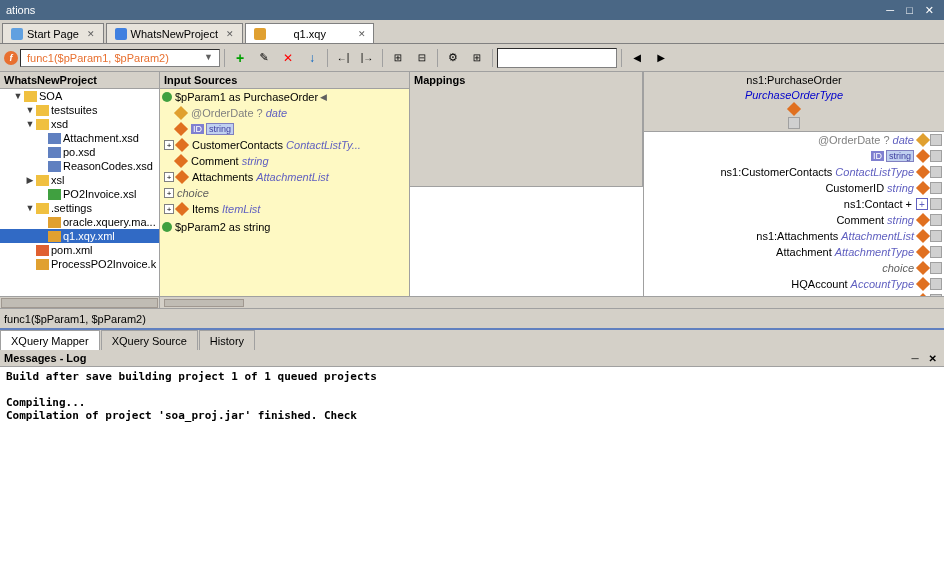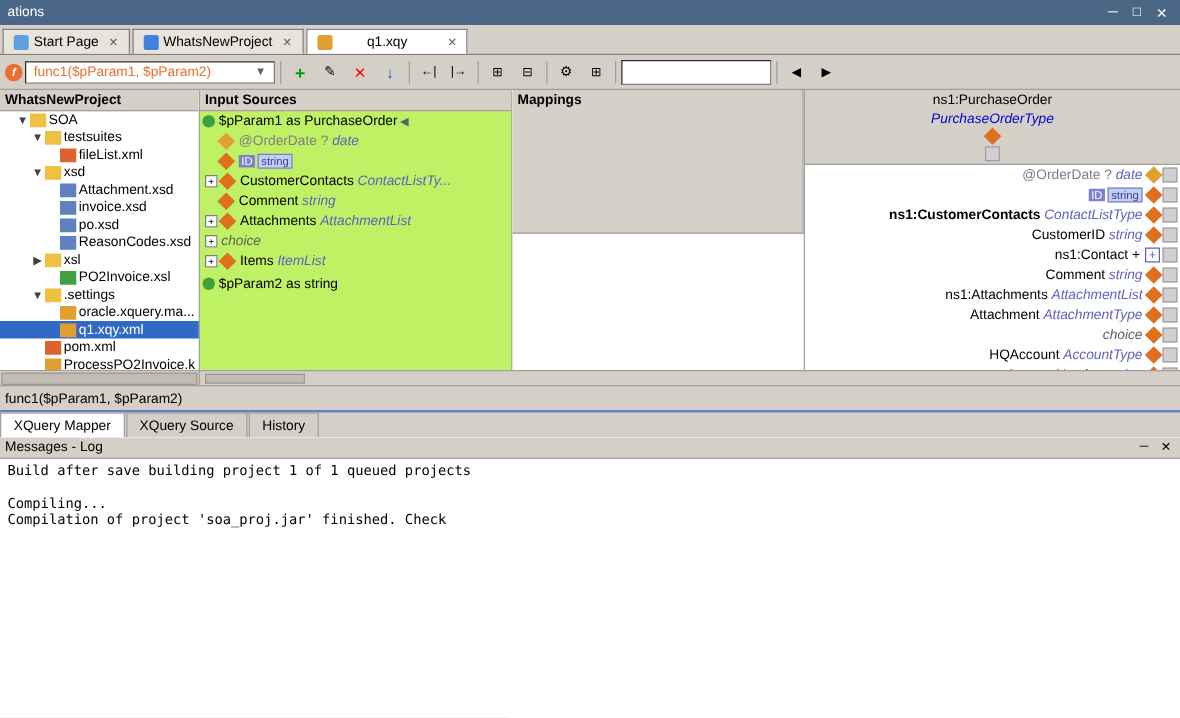--- a/index.html
+++ b/index.html
@@ -23,21 +23,21 @@
     
     .left-panel { width: 160px; background: white; border-right: 1px solid #a0a0a0; overflow: hidden; display: flex; flex-direction: column; }
     .panel-title { background: #d4d0c8; padding: 2px 4px; font-size: 11px; font-weight: bold; border-bottom: 1px solid #a0a0a0; }
     .tree-item { display: flex; align-items: center; padding: 1px 0; cursor: pointer; white-space: nowrap; }
     .tree-item.selected { background: #316ac5; color: white; }
     .tree-indent { display: inline-block; width: 12px; flex-shrink: 0; }
     .tree-toggle { width: 12px; height: 12px; display: inline-flex; align-items: center; justify-content: center; flex-shrink: 0; font-size: 9px; color: #404040; }
     .tree-label { font-size: 11px; }
     
     
-    .input-panel { width: 250px; border-right: 1px solid #a0a0a0; background: #bef264; overflow: hidden; display: flex; flex-direction: column; }
+    .input-panel { width: 250px; border-right: 1px solid #a0a0a0; background: #fef9c3; overflow: hidden; display: flex; flex-direction: column; }
     .input-panel .panel-header { background: #d4d0c8; padding: 2px 4px; font-size: 11px; border-bottom: 1px solid #a0a0a0; font-weight: bold; }
     
     
     .mappings-panel { flex: 1; background: white; border-right: 1px solid #a0a0a0; overflow: hidden; display: flex; flex-direction: column; min-width: 200px; }
     .mappings-panel .panel-header { background: #d4d0c8; padding: 2px 4px; font-size: 11px; border-bottom: 1px solid #a0a0a0; font-weight: bold; }
     
     
     .target-panel { width: 300px; background: white; overflow: hidden; display: flex; flex-direction: column; }
     .target-panel .panel-header { background: #d4d0c8; padding: 2px 0; font-size: 11px; border-bottom: 1px solid #a0a0a0; }
     
@@ -46,21 +46,21 @@
     
     
     .func-bar { background: #d4d0c8; padding: 2px 4px; font-size: 11px; border-top: 1px solid #a0a0a0; height: 20px; display: flex; align-items: center; }
     
     
     .bottom-tabs { display: flex; background: #d4d0c8; border-top: 2px solid #6080c0; height: 22px; align-items: flex-end; }
     .btab { padding: 2px 10px; font-size: 11px; cursor: pointer; border: 1px solid #a0a0a0; border-bottom: none; background: #d4d0c8; margin-right: 1px; height: 20px; display: flex; align-items: center; }
     .btab.active { background: white; }
     
     
-    .log-panel { background: white; flex: 1; overflow: hidden; display: flex; flex-direction: column; }
+    .log-panel { background: white; flex: 1; overflow: hidden; display: flex; flex-direction: column; font-weight: bold; }
     .log-header { background: #d4d0c8; padding: 2px 4px; font-size: 11px; border-bottom: 1px solid #a0a0a0; display: flex; justify-content: space-between; align-items: center; }
     .log-content { padding: 3px 6px; font-size: 11px; font-family: monospace; overflow-y: auto; flex: 1; color: #000; }
     
     
     .scroll-area { overflow-y: auto; flex: 1; }
     
     
     .tgt-item { display: flex; align-items: center; padding: 1px 2px; font-size: 11px; white-space: nowrap; height: 16px; }
     .right-align { justify-content: flex-end; }
   </style>
@@ -138,54 +138,38 @@
           </div>
 
           <div class="tree-item">
             <span class="tree-indent"></span>
             <span class="tree-indent"></span>
             <span class="tree-toggle">▼</span>
             <span style="background:#f0c040; width:13px; height:11px; display:inline-block; margin-right:2px;"></span>
             <span class="tree-label">testsuites</span>
           </div>
 
-          <div class="tree-item">
-            <span class="tree-indent"></span>
-            <span class="tree-indent"></span>
-            <span class="tree-indent"></span>
-            <span class="tree-toggle"></span>
-            <span style="background:#e06030; width:13px; height:11px; display:inline-block; margin-right:2px;"></span>
-            <span class="tree-label">fileList.xml</span>
-          </div>
 
           <div class="tree-item">
             <span class="tree-indent"></span>
             <span class="tree-indent"></span>
             <span class="tree-toggle">▼</span>
             <span style="background:#f0c040; width:13px; height:11px; display:inline-block; margin-right:2px;"></span>
             <span class="tree-label">xsd</span>
           </div>
 
           <div class="tree-item">
             <span class="tree-indent"></span>
             <span class="tree-indent"></span>
             <span class="tree-indent"></span>
             <span class="tree-toggle"></span>
             <span style="background:#6080c0; width:13px; height:11px; display:inline-block; margin-right:2px;"></span>
             <span class="tree-label">Attachment.xsd</span>
           </div>
 
-          <div class="tree-item">
-            <span class="tree-indent"></span>
-            <span class="tree-indent"></span>
-            <span class="tree-indent"></span>
-            <span class="tree-toggle"></span>
-            <span style="background:#6080c0; width:13px; height:11px; display:inline-block; margin-right:2px;"></span>
-            <span class="tree-label">invoice.xsd</span>
-          </div>
 
           <div class="tree-item">
             <span class="tree-indent"></span>
             <span class="tree-indent"></span>
             <span class="tree-indent"></span>
             <span class="tree-toggle"></span>
             <span style="background:#6080c0; width:13px; height:11px; display:inline-block; margin-right:2px;"></span>
             <span class="tree-label">po.xsd</span>
           </div>
 
@@ -350,21 +334,21 @@
           </div>
 
           <div class="tgt-item right-align">
             <span style="background:#8080d0; color:white; padding:0 2px; font-size:9px; margin-right:2px;">ID</span>
             <span style="background:#c0d0f0; border:1px solid #8080c0; padding:0 2px; font-size:9px; color:#4040a0;">string</span>
             <span style="width:10px; height:10px; background:#e07020; display:inline-block; transform:rotate(45deg); margin-left:4px; flex-shrink:0;"></span>
             <span style="width:12px; height:12px; background:#d0d0d0; border:1px solid #a0a0a0; display:inline-block; margin-left:2px; flex-shrink:0;"></span>
           </div>
 
           <div class="tgt-item right-align">
-            <span style="font-size:11px;font-weight:bold;">ns1:CustomerContacts</span>
+            <span style="font-size:11px;">ns1:CustomerContacts</span>
             <span style="font-size:11px; color:#6060c0; font-style:italic; margin-left:3px;">ContactListType</span>
             <span style="width:10px; height:10px; background:#e07020; display:inline-block; transform:rotate(45deg); margin-left:4px; flex-shrink:0;"></span>
             <span style="width:12px; height:12px; background:#d0d0d0; border:1px solid #a0a0a0; display:inline-block; margin-left:2px; flex-shrink:0;"></span>
           </div>
 
           <div class="tgt-item right-align" style="padding-left:20px;">
             <span style="font-size:11px;">CustomerID</span>
             <span style="font-size:11px; color:#6060c0; font-style:italic; margin-left:3px;">string</span>
             <span style="width:10px; height:10px; background:#e07020; display:inline-block; transform:rotate(45deg); margin-left:4px; flex-shrink:0;"></span>
             <span style="width:12px; height:12px; background:#d0d0d0; border:1px solid #a0a0a0; display:inline-block; margin-left:2px; flex-shrink:0;"></span>

